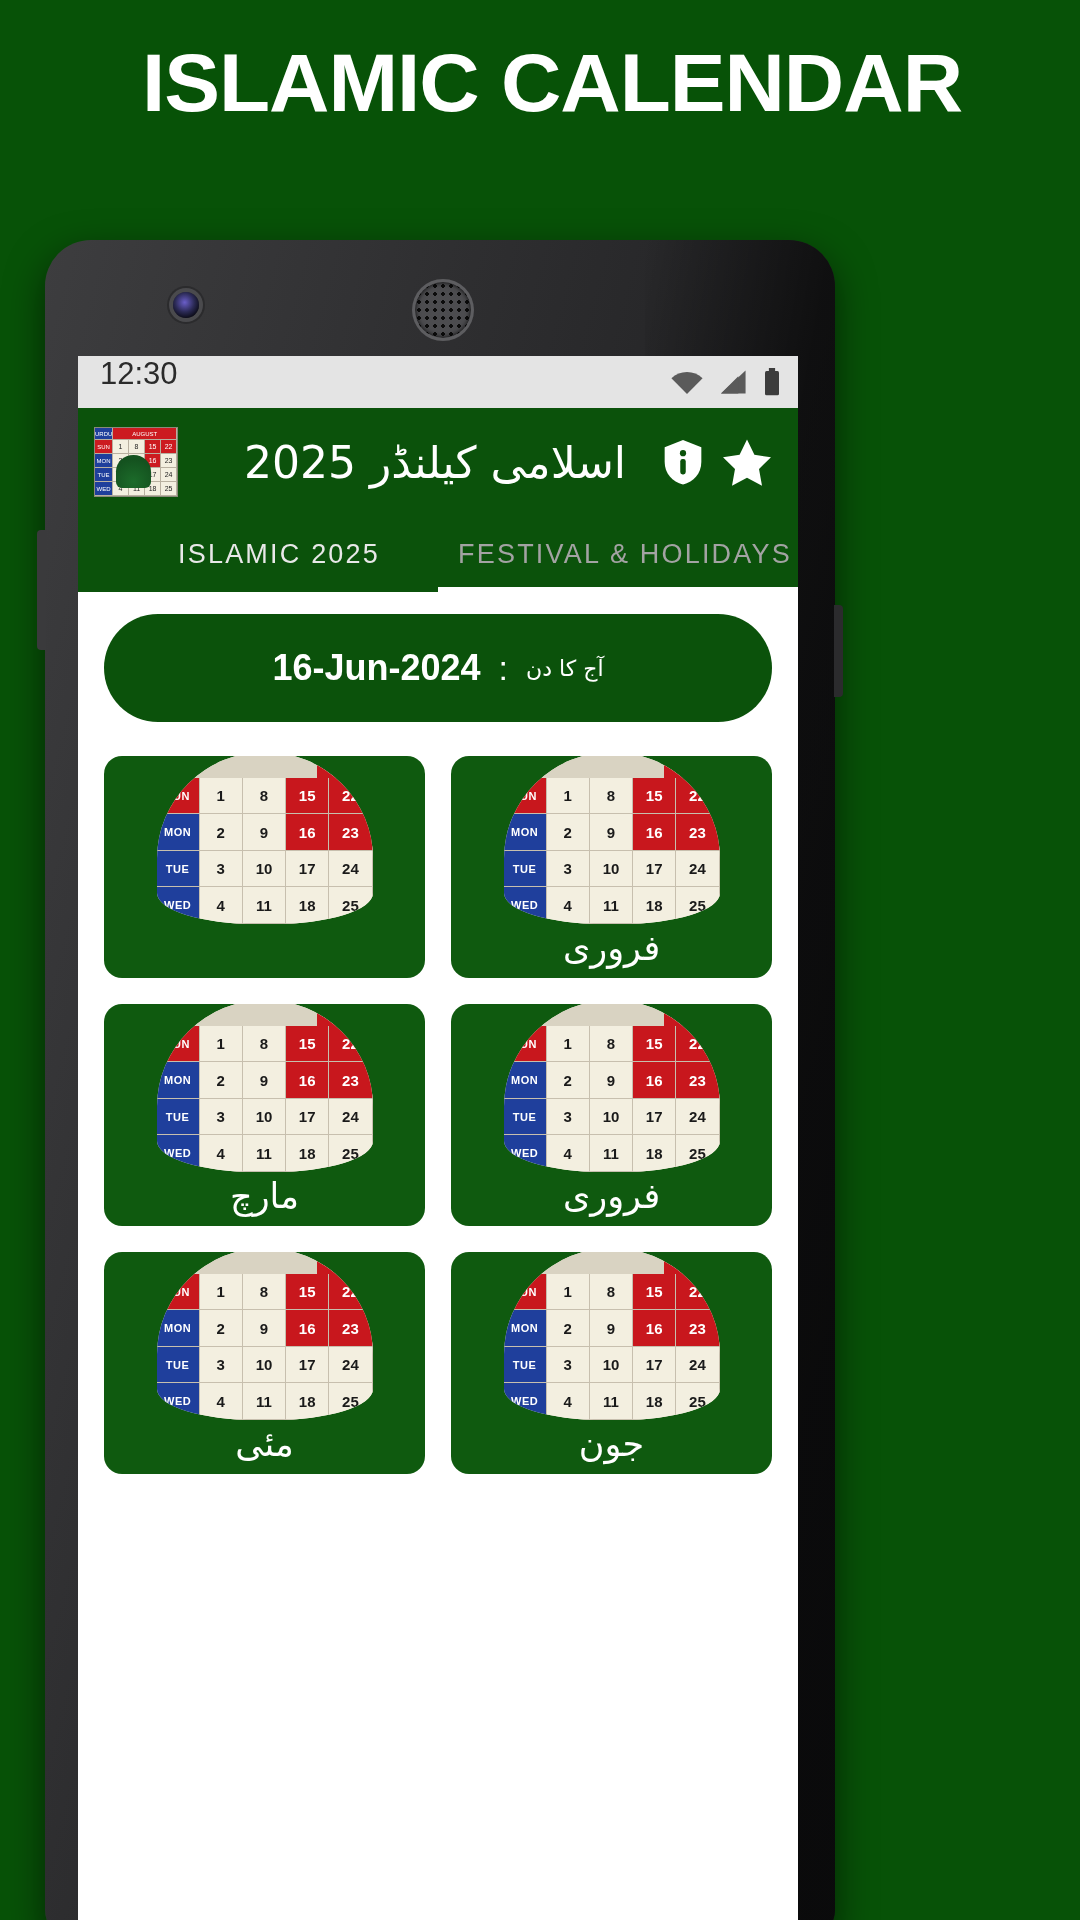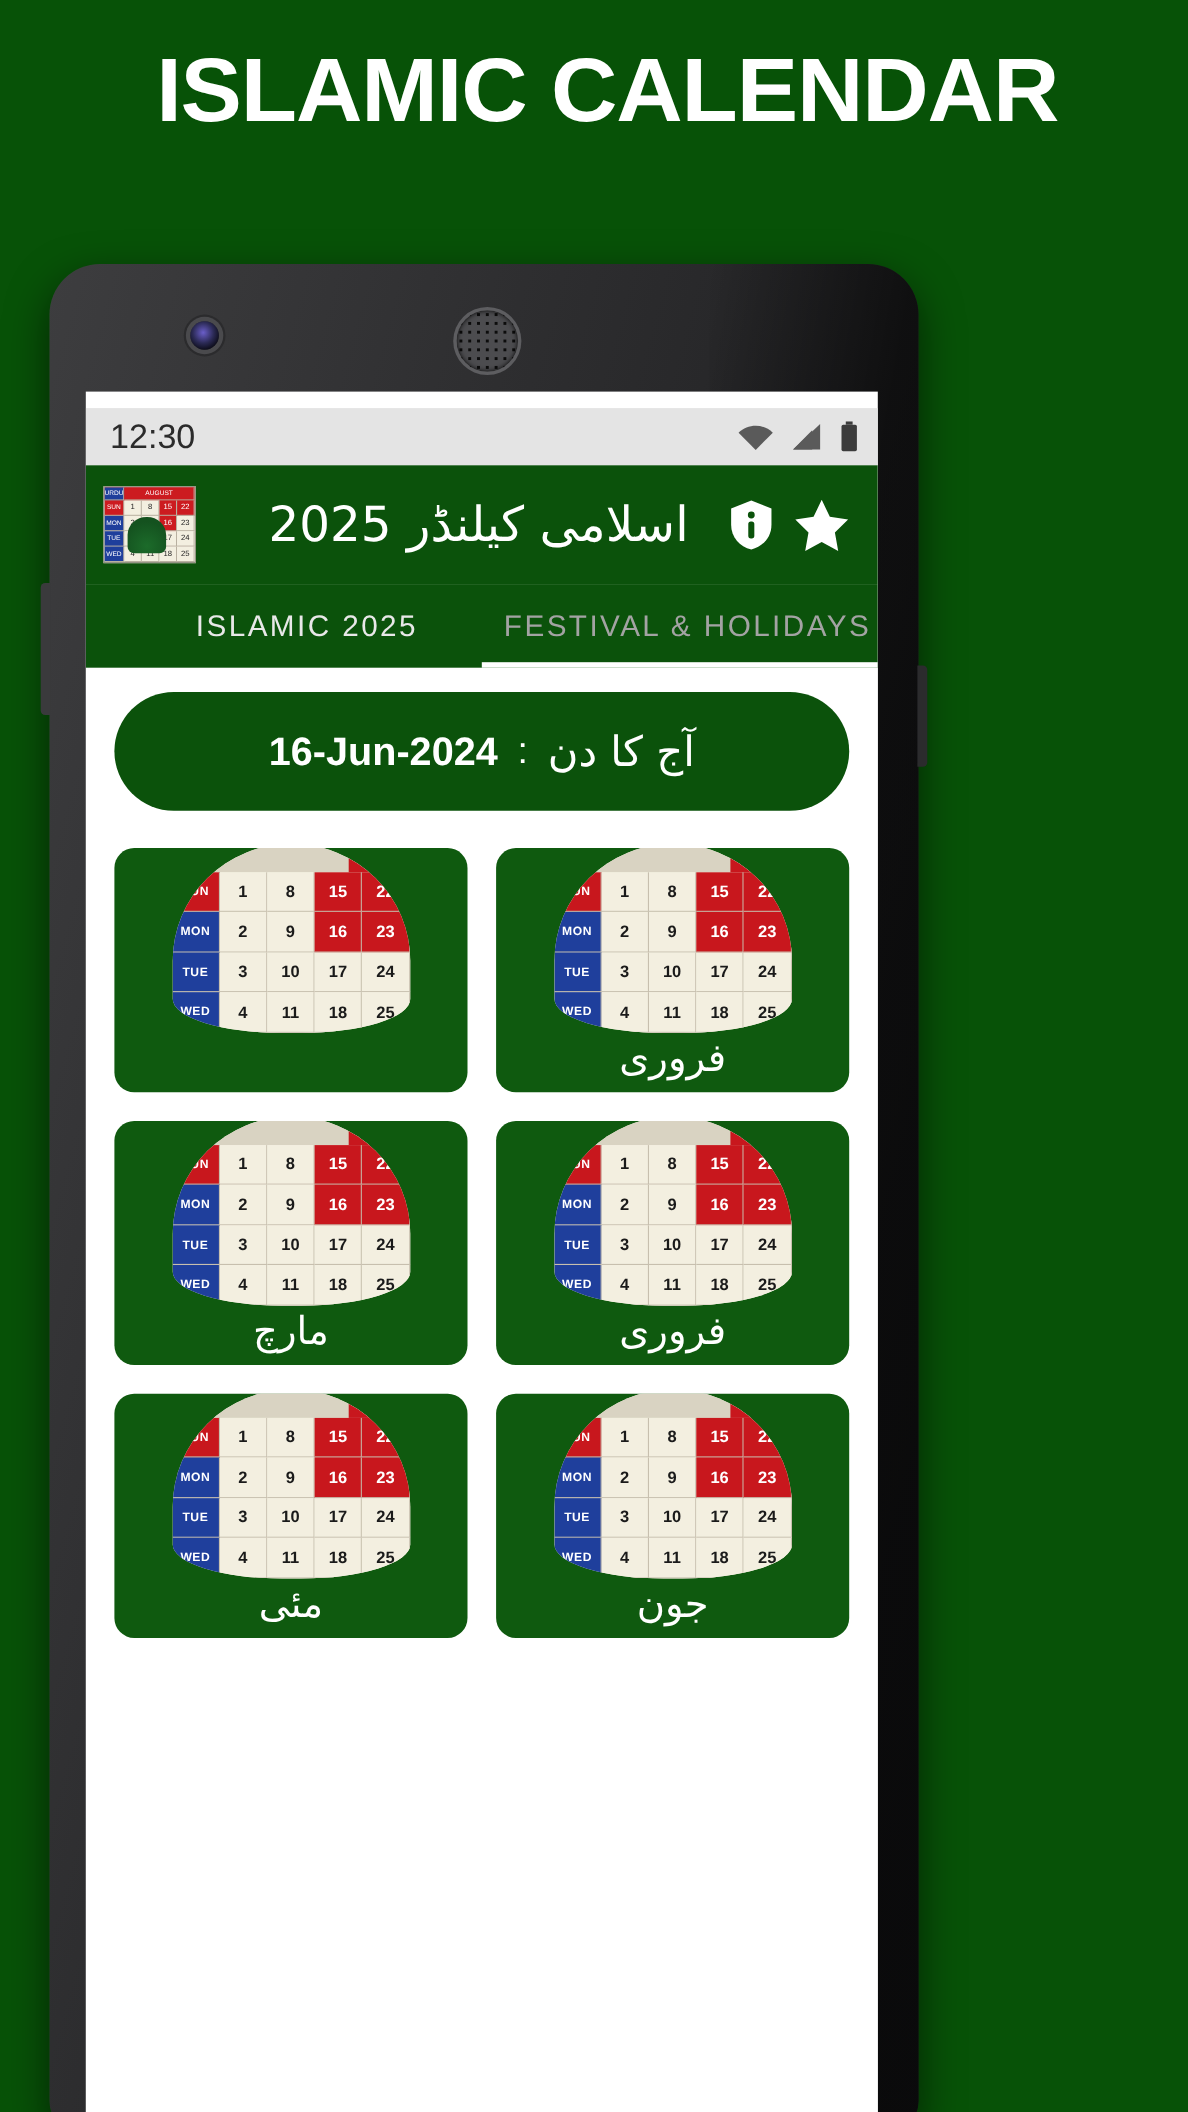--- a/index.html
+++ b/index.html
@@ -84,24 +84,23 @@
     position:absolute;
     left:33px; top:116px;
     width:720px; height:1625px;
     background:#ffffff;
     overflow:hidden;
   }
 
   
   #status-bar {
     height:52px; background:#e4e4e4;
-    display:flex; align-items:center;
+    display:flex; align-items:flex-start;
     padding:0 22px;
     position:relative;
-    margin-top:15px;
   }
   #status-time {
     color:#2b2b2b; font-size:31px; font-weight:normal; letter-spacing:0px;
   }
   #status-icons {
     position:absolute; right:18px; top:0; height:52px;
     display:flex; align-items:center; gap:15px;
   }
   .sb-icon { display:block; }
 
@@ -176,21 +175,21 @@
     border-radius:54px;
     display:flex; align-items:center; justify-content:center;
     gap:18px;
     margin-bottom:34px;
   }
   #today-date {
     color:#ffffff; font-size:36px; font-weight:bold; letter-spacing:0px;
   }
   #today-colon { color:#ffffff; font-size:34px; }
   #today-label {
-    color:#ffffff; font-size:38px; direction:rtl;
+    color:#ffffff; font-size:22px; direction:rtl;
     font-family:"DejaVu Sans", sans-serif;
   }
 
   #month-grid {
     display:grid;
     grid-template-columns:1fr 1fr;
     gap:26px 26px;
   }
   .month-card {
     height:222px;

